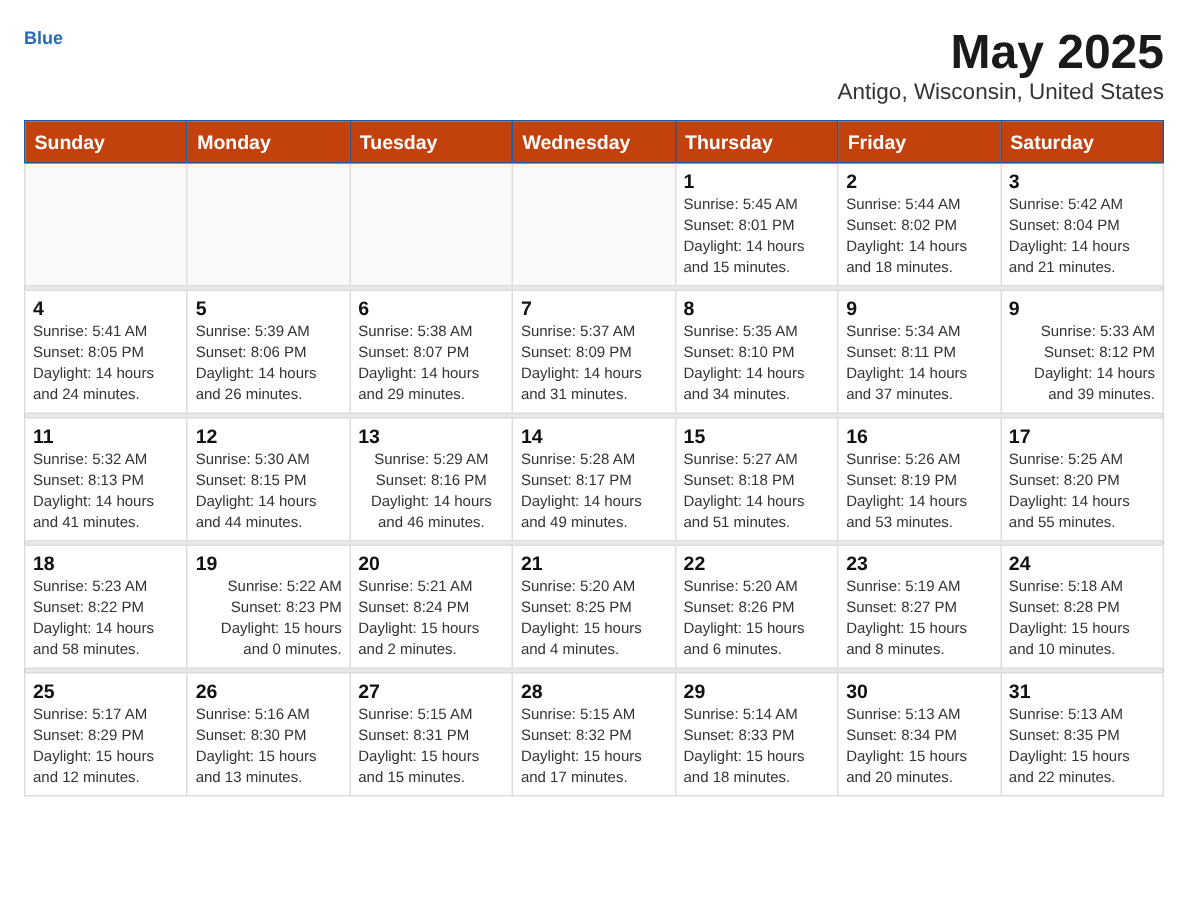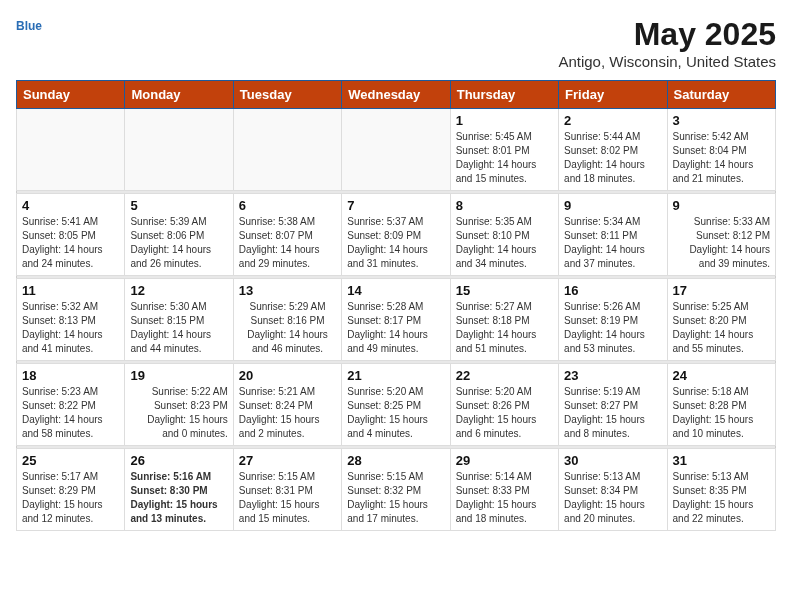--- a/index.html
+++ b/index.html
@@ -275,21 +275,21 @@
       </tr>
       <tr>
         <td>
           <div class="day-number">25</div>
           <div class="day-info" style="white-space: pre-line;">Sunrise: 5:17 AM
 Sunset: 8:29 PM
 Daylight: 15 hours and 12 minutes.</div>
         </td>
         <td>
           <div class="day-number">26</div>
-          <div class="day-info" style="white-space: pre-line; font-weight: bold;">Sunrise: 5:16 AM
+          <div class="day-info" style="white-space: pre-line;">Sunrise: 5:16 AM
 Sunset: 8:30 PM
 Daylight: 15 hours and 13 minutes.</div>
         </td>
         <td>
           <div class="day-number">27</div>
           <div class="day-info" style="white-space: pre-line;">Sunrise: 5:15 AM
 Sunset: 8:31 PM
 Daylight: 15 hours and 15 minutes.</div>
         </td>
         <td>

